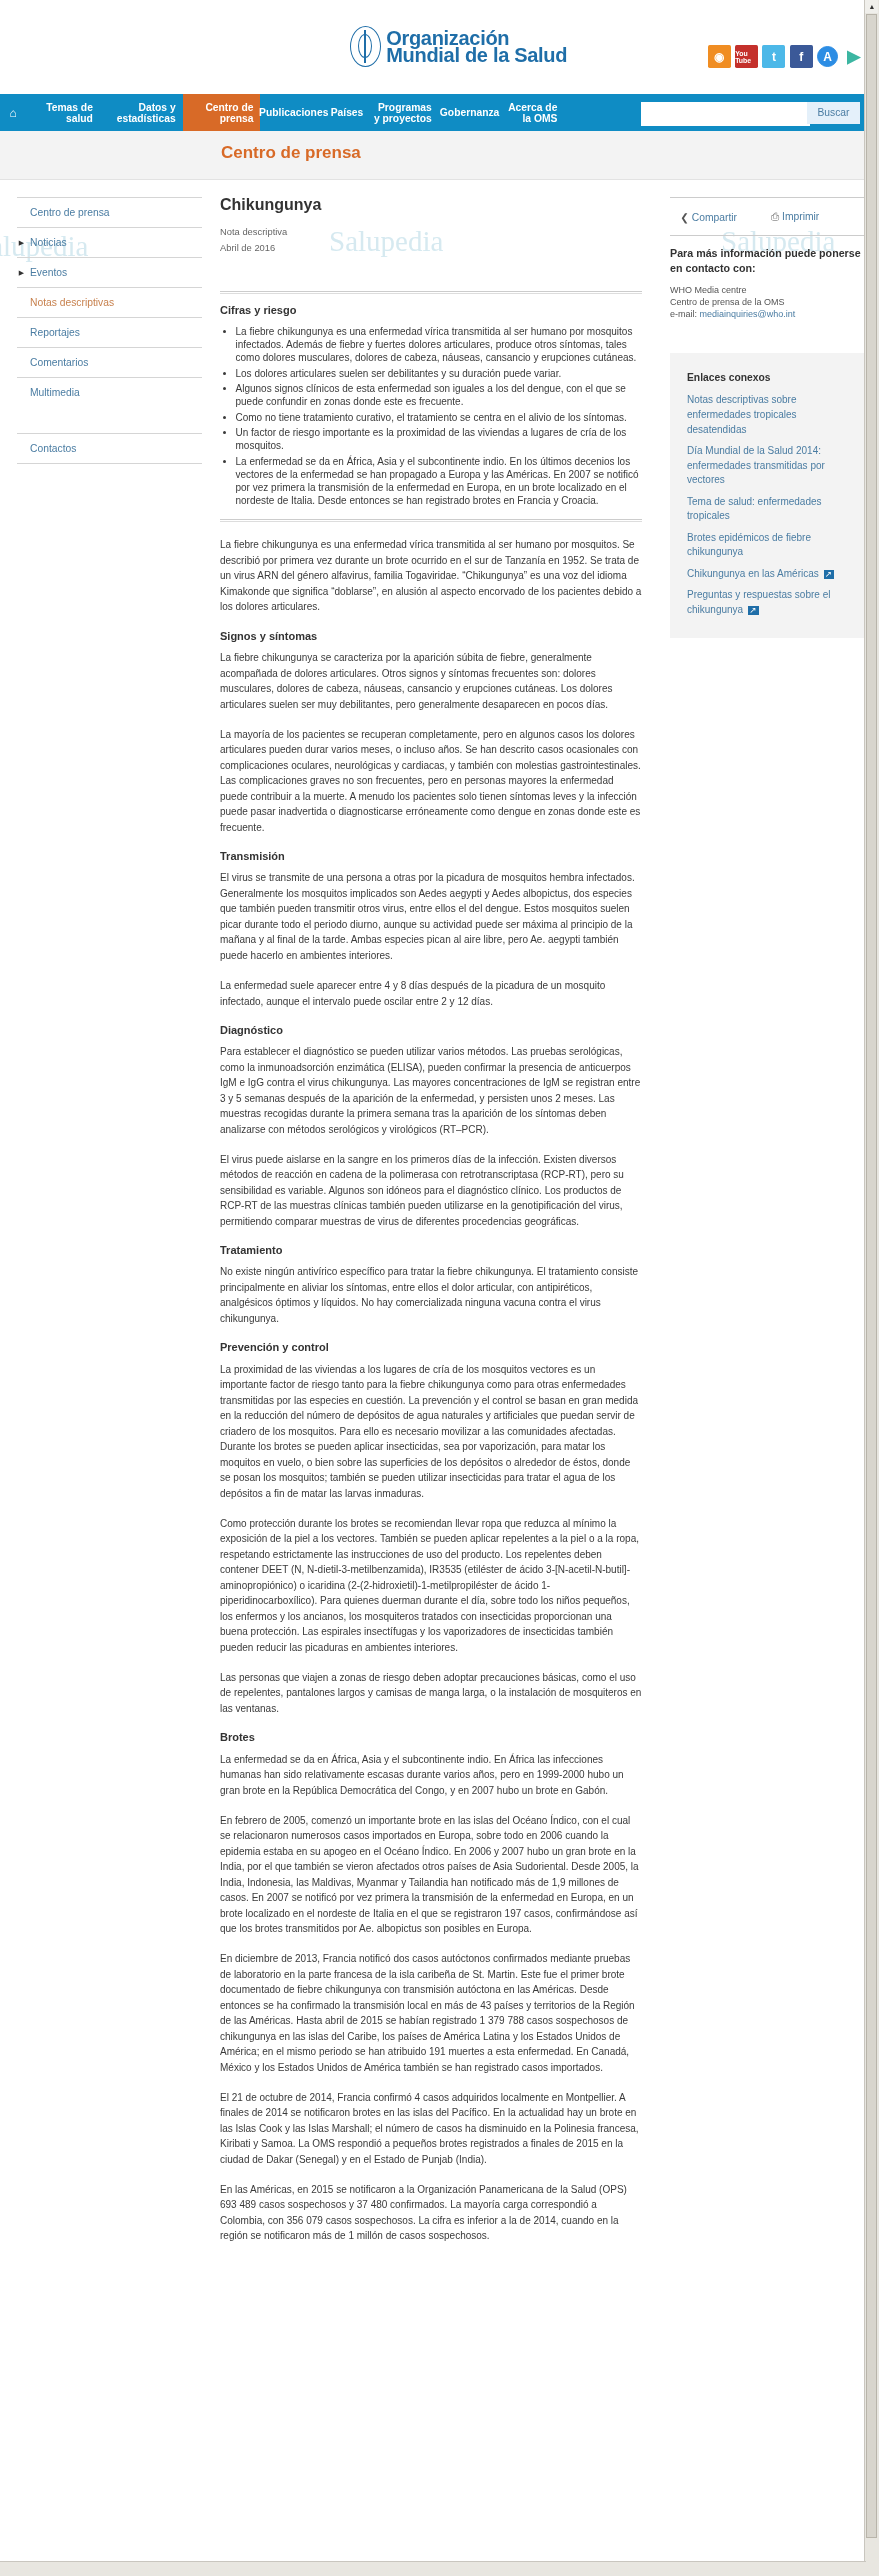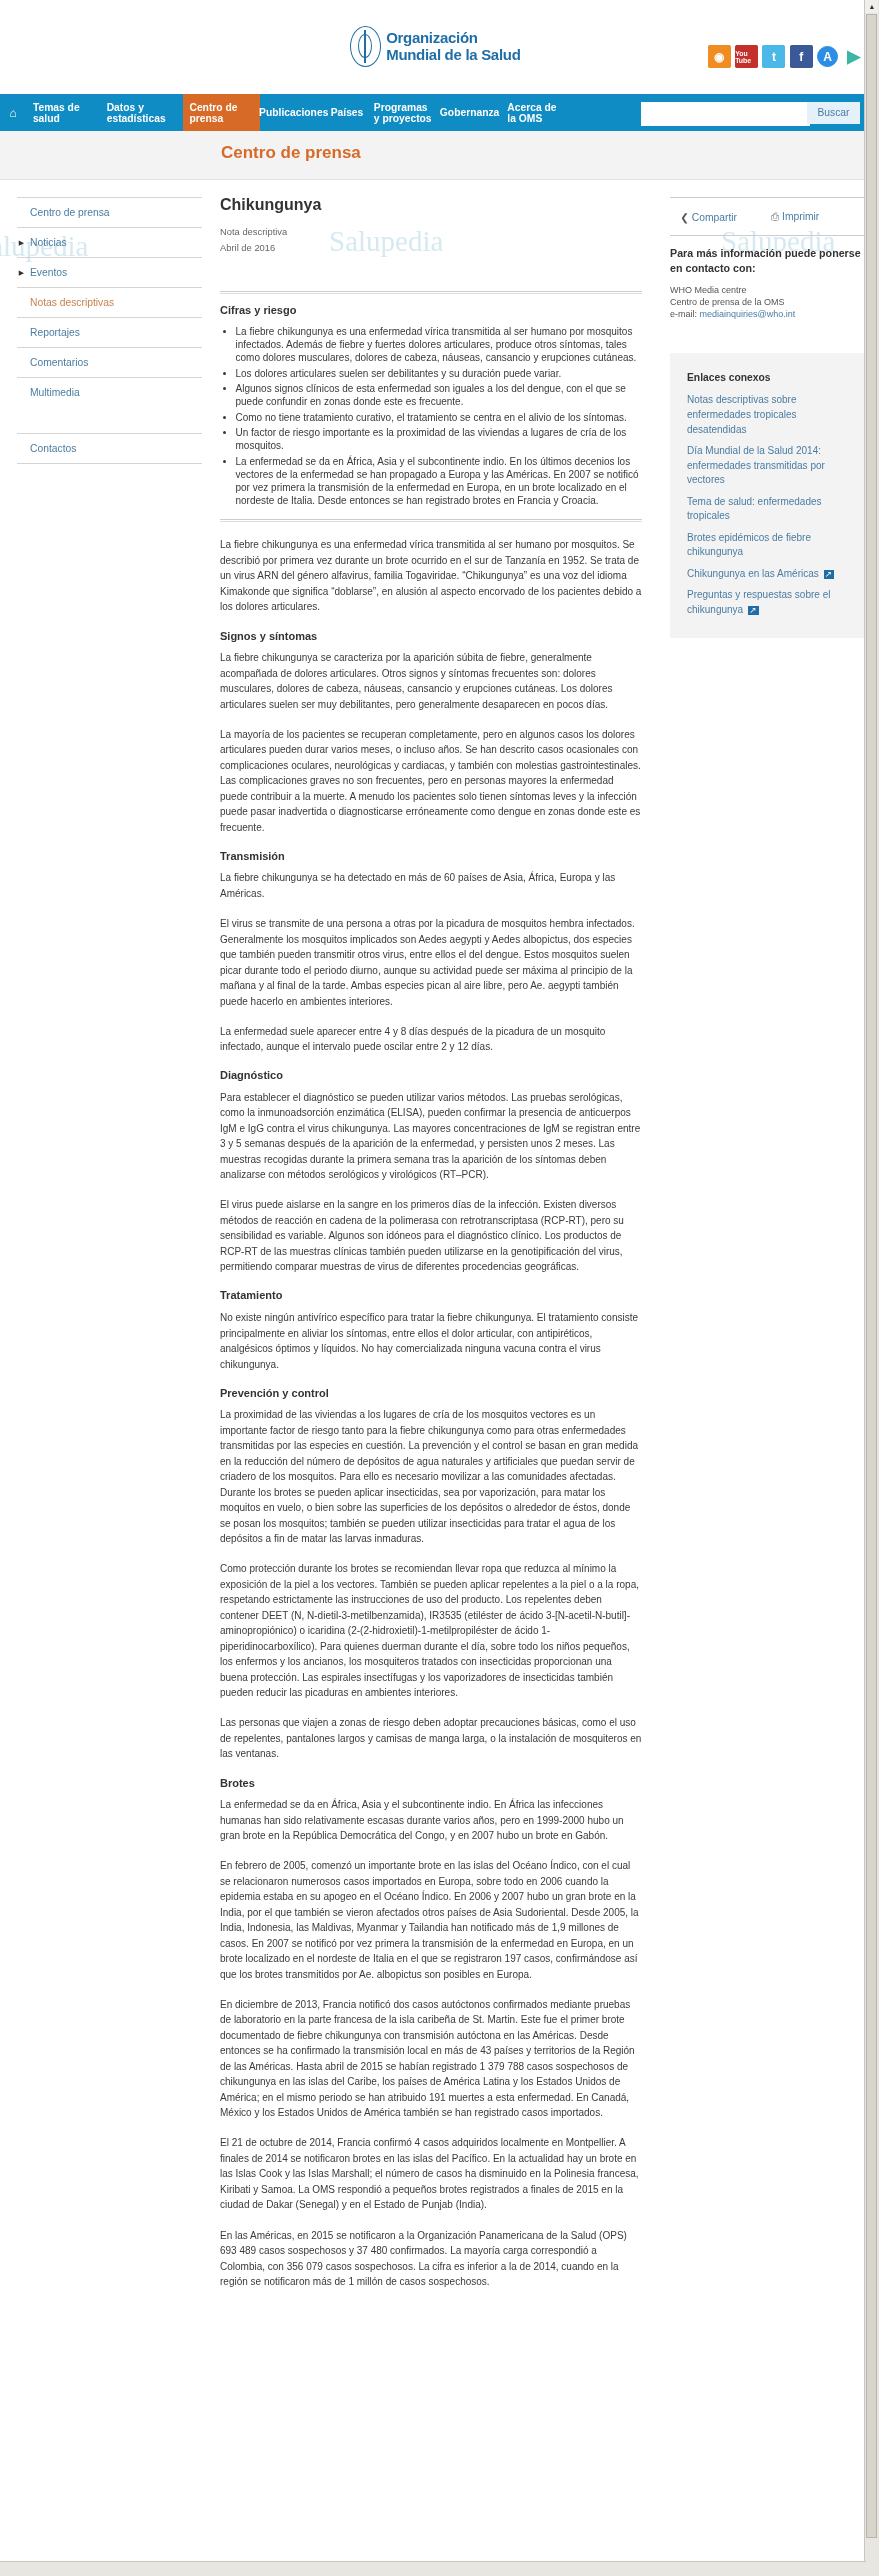--- a/index.html
+++ b/index.html
@@ -5,34 +5,34 @@
   html, body { margin: 0; padding: 0; }
   body { width: 879px; height: 2576px; overflow: hidden; background: #fff; font-family: "Liberation Sans", sans-serif; color: #333; position: relative; }
   a { text-decoration: none; }
 
   
   .top-header { position: relative; height: 94px; background: #fff; }
   .logo { position: absolute; left: 350px; top: 26px; display: flex; align-items: center; }
   .logo-emblem { width: 31px; height: 41px; border-radius: 50%; border: 1.7px solid #1f6ea8; position: relative; box-sizing: border-box; }
   .logo-emblem:before { content: ""; position: absolute; left: 6.9px; top: 6.9px; width: 13.7px; height: 24px; border-radius: 50%; border: 1.7px solid #1f6ea8; box-sizing: border-box; }
   .logo-emblem:after { content: ""; position: absolute; left: 13px; top: 3.4px; width: 1.7px; height: 33px; background: #1f6ea8; }
-  .logo-text { margin-left: 5.2px; color: #1f6ea8; font-weight: bold; font-size: 15px; line-height: 16.3px; letter-spacing: -0.3px; }
+  .logo-text { margin-left: 5.2px; color: #1f6ea8; font-weight: bold; font-size: 20px; line-height: 16.3px; letter-spacing: -0.3px; }
   .social { position: absolute; right: 13.7px; top: 45px; display: flex; gap: 4.3px; align-items: center; }
   .social span { display: inline-flex; width: 23px; height: 23px; align-items: center; justify-content: center; color: #fff; font-size: 12px; font-weight: bold; border-radius: 1.7px; }
   .s-rss { background: #f08d22; }
   .s-yt { background: #c4302b; font-size: 6.9px !important; }
   .s-tw { background: #4cb8e8; }
   .s-fb { background: #3b5998; }
   .s-app { background: #2c8de4; border-radius: 50% !important; width: 19px !important; height: 19px !important; border: 1.7px solid #2c8de4; }
   .s-play { background: transparent !important; color: #3cb6a2 !important; font-size: 17px !important; }
 
   
   .nav { position: absolute; left: 0; top: 94px; width: 866px; height: 37px; background: #0f8cc4; display: flex; align-items: stretch; }
   .nav-home { width: 26px; display: flex; align-items: center; justify-content: center; color: #fff; font-size: 12px; margin-left: 0; }
-  .nav-item { color: #fff; font-weight: bold; font-size: 10.3px; line-height: 11px; text-align: left; display: flex; align-items: center; justify-content: center; padding: 0 6.9px; }
+  .nav-item { color: #fff; font-weight: bold; font-size: 10.3px; line-height: 11px; text-align: right; display: flex; align-items: center; justify-content: center; padding: 0 6.9px; }
   .nav-item.active { background: #d86a27; }
   .search-box { position: absolute; left: 641px; top: 7.7px; width: 165px; height: 22px; background: #fff; border: none; }
   .search-btn { position: absolute; left: 807px; top: 7.7px; width: 53px; height: 22px; background: #e4f0fa; color: #4a7ca2; font-size: 10.3px; display: flex; align-items: center; justify-content: center; }
 
   .page-band { position: absolute; left: 0; top: 131px; width: 866px; height: 48px; background: #f3f3f3; border-bottom: 0.9px solid #e2e2e2; }
   .page-band h1 { margin: 0; position: absolute; left: 221px; top: 12px; color: #d86a27; font-size: 17px; font-weight: bold; }
 
   
   .scrollbar { position: absolute; right: 0; top: 0; width: 13.7px; height: 2576px; background: #e8e6e0; border-left: 0.9px solid #c9c6bf; }
   .scroll-up { position: absolute; top: 0; left: 0; width: 13px; height: 13px; background: #f0efeb; font-size: 6.9px; text-align: center; line-height: 13px; color: #333; }
@@ -153,21 +153,20 @@
   <p class="body-text">La fiebre chikungunya es una enfermedad vírica transmitida al ser humano por mosquitos. Se describió por primera vez durante un brote ocurrido en el sur de Tanzanía en 1952. Se trata de un virus ARN del género alfavirus, familia Togaviridae. “Chikungunya” es una voz del idioma Kimakonde que significa “doblarse”, en alusión al aspecto encorvado de los pacientes debido a los dolores articulares.</p>
 
   <div>
     <div class="sect-h">Signos y síntomas</div>
     <p class="body-text">La fiebre chikungunya se caracteriza por la aparición súbita de fiebre, generalmente acompañada de dolores articulares. Otros signos y síntomas frecuentes son: dolores musculares, dolores de cabeza, náuseas, cansancio y erupciones cutáneas. Los dolores articulares suelen ser muy debilitantes, pero generalmente desaparecen en pocos días.</p>
     <p class="body-text">La mayoría de los pacientes se recuperan completamente, pero en algunos casos los dolores articulares pueden durar varios meses, o incluso años. Se han descrito casos ocasionales con complicaciones oculares, neurológicas y cardiacas, y también con molestias gastrointestinales. Las complicaciones graves no son frecuentes, pero en personas mayores la enfermedad puede contribuir a la muerte. A menudo los pacientes solo tienen síntomas leves y la infección puede pasar inadvertida o diagnosticarse erróneamente como dengue en zonas donde este es frecuente.</p>
   </div>
 
   <div>
     <div class="sect-h">Transmisión</div>
-    <p class="body-text">La fiebre chikungunya se ha detectado en más de 60 países de Asia, África, Europa y las Américas.</p>
     <p class="body-text">El virus se transmite de una persona a otras por la picadura de mosquitos hembra infectados. Generalmente los mosquitos implicados son Aedes aegypti y Aedes albopictus, dos especies que también pueden transmitir otros virus, entre ellos el del dengue. Estos mosquitos suelen picar durante todo el periodo diurno, aunque su actividad puede ser máxima al principio de la mañana y al final de la tarde. Ambas especies pican al aire libre, pero Ae. aegypti también puede hacerlo en ambientes interiores.</p>
     <p class="body-text">La enfermedad suele aparecer entre 4 y 8 días después de la picadura de un mosquito infectado, aunque el intervalo puede oscilar entre 2 y 12 días.</p>
   </div>
 
   <div>
     <div class="sect-h">Diagnóstico</div>
     <p class="body-text">Para establecer el diagnóstico se pueden utilizar varios métodos. Las pruebas serológicas, como la inmunoadsorción enzimática (ELISA), pueden confirmar la presencia de anticuerpos IgM e IgG contra el virus chikungunya. Las mayores concentraciones de IgM se registran entre 3 y 5 semanas después de la aparición de la enfermedad, y persisten unos 2 meses. Las muestras recogidas durante la primera semana tras la aparición de los síntomas deben analizarse con métodos serológicos y virológicos (RT–PCR).</p>
     <p class="body-text">El virus puede aislarse en la sangre en los primeros días de la infección. Existen diversos métodos de reacción en cadena de la polimerasa con retrotranscriptasa (RCP-RT), pero su sensibilidad es variable. Algunos son idóneos para el diagnóstico clínico. Los productos de RCP-RT de las muestras clínicas también pueden utilizarse en la genotipificación del virus, permitiendo comparar muestras de virus de diferentes procedencias geográficas.</p>
   </div>
 

